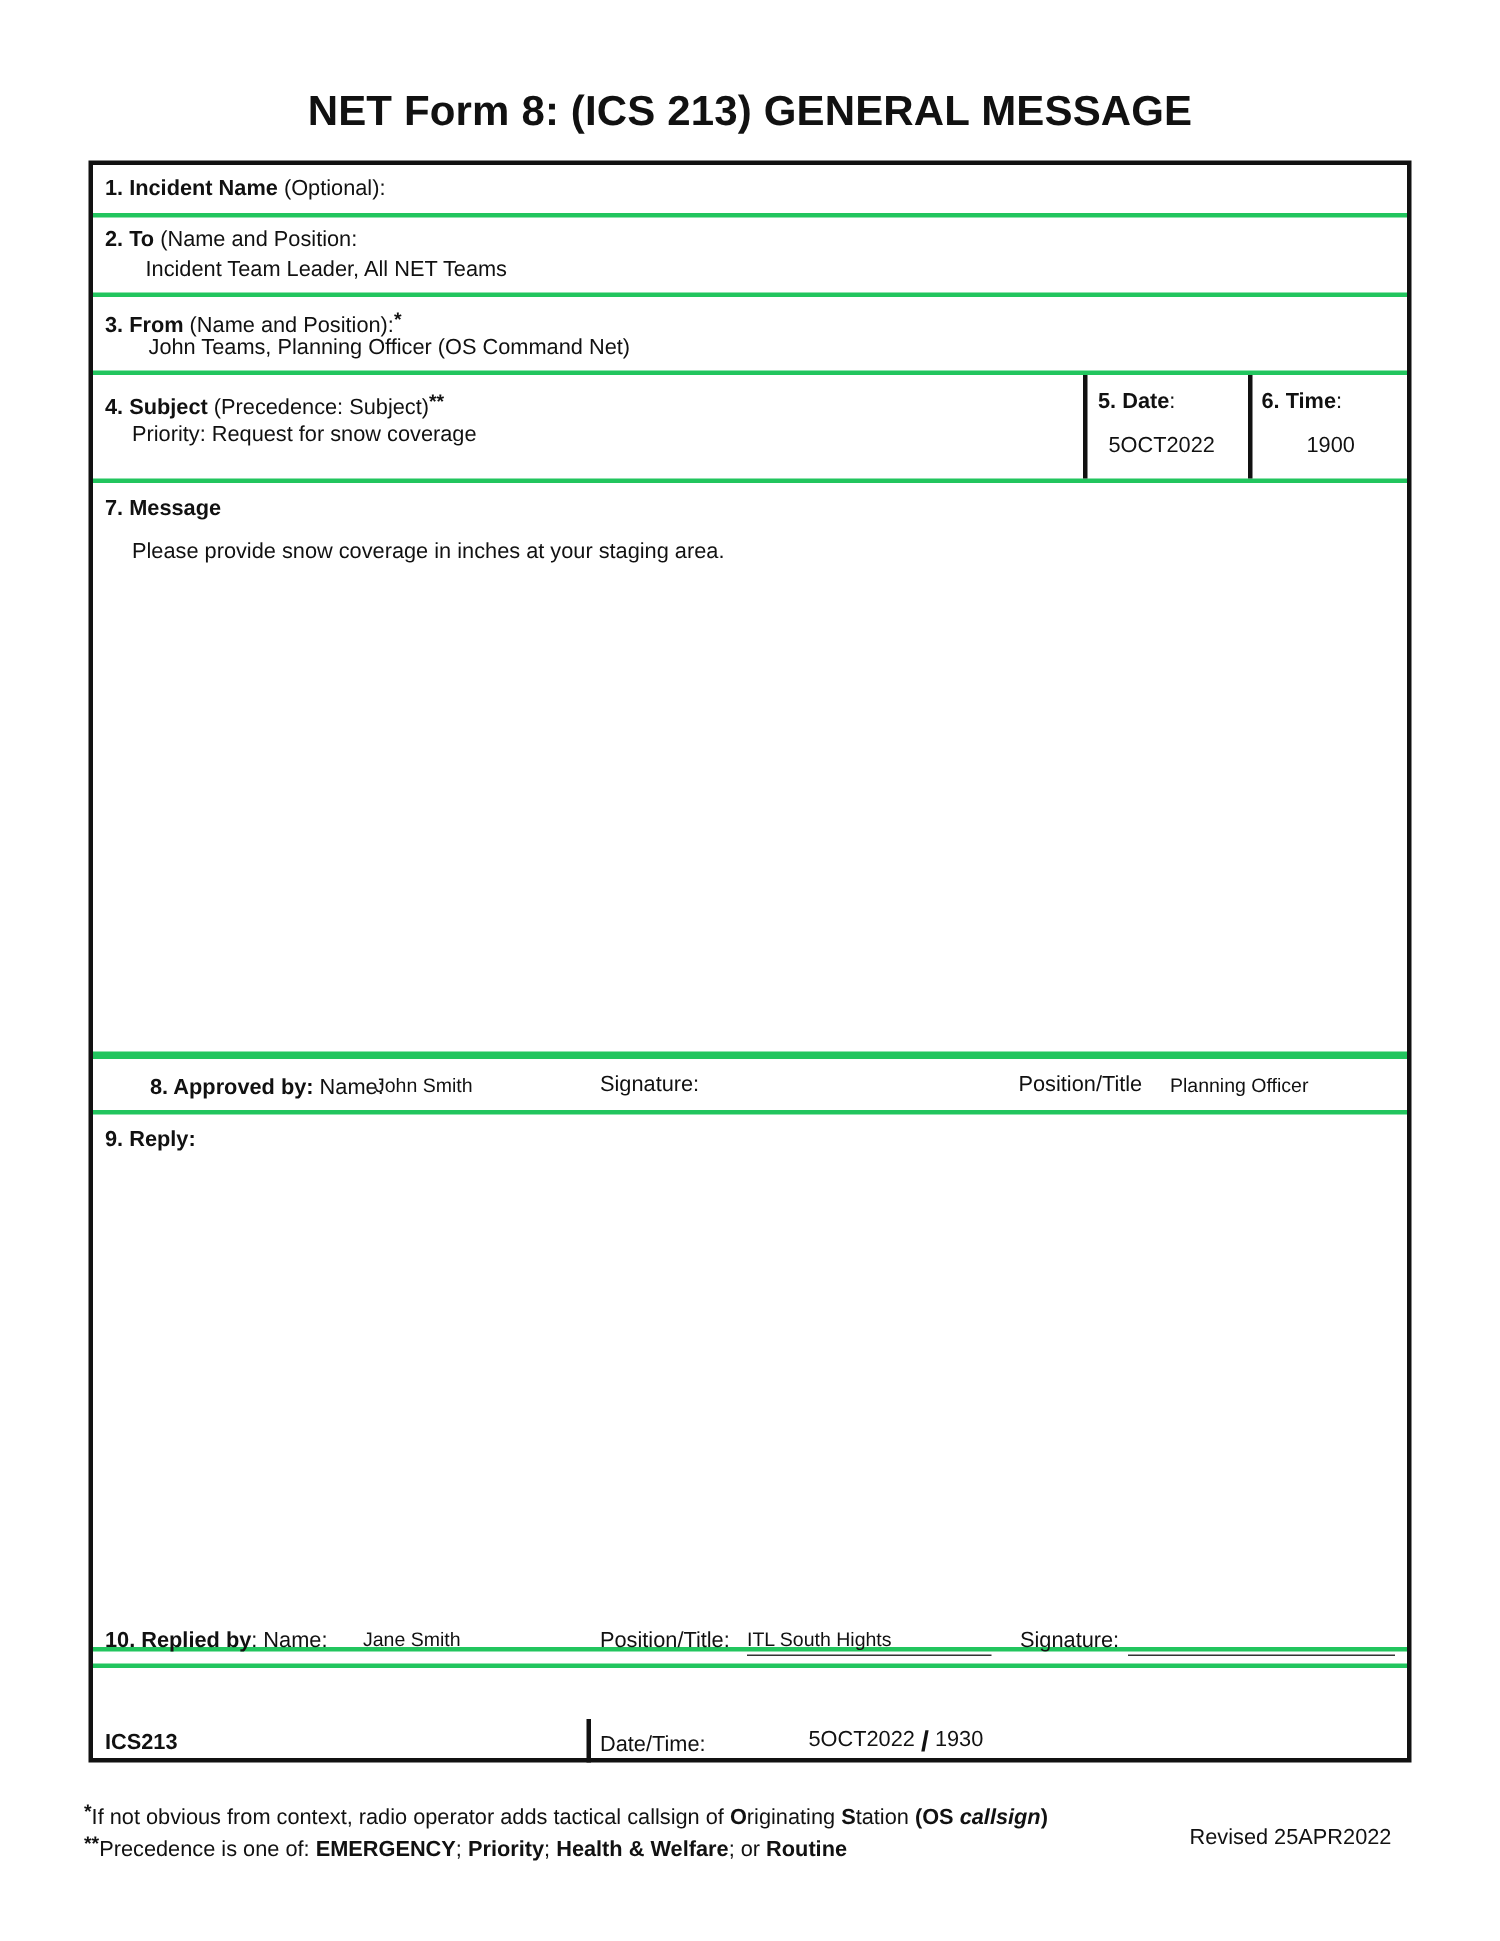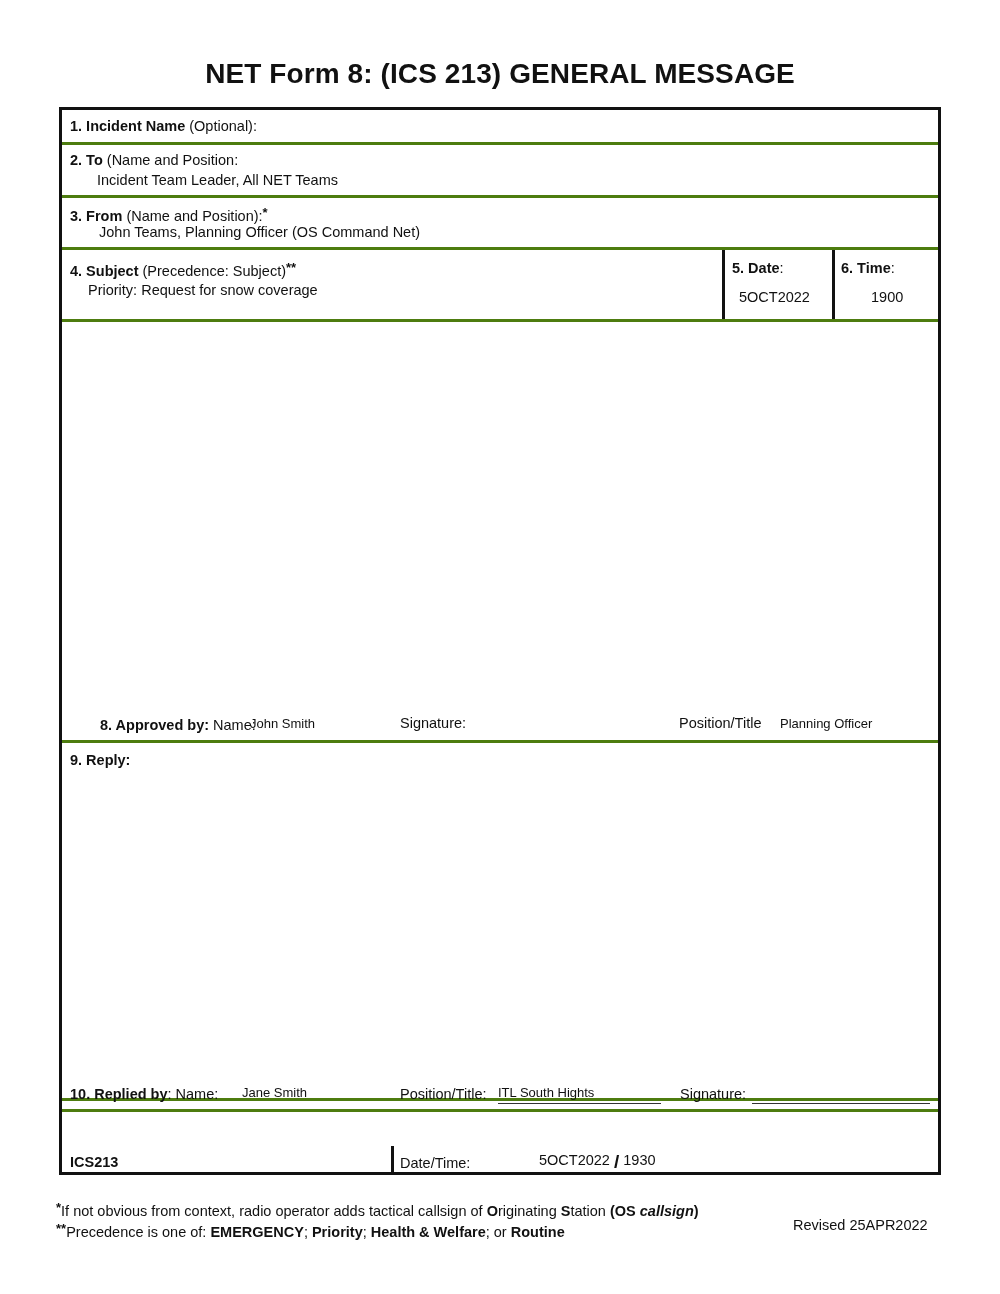--- a/index.html
+++ b/index.html
@@ -1,20 +1,20 @@
 <!DOCTYPE html>
 <html><head>
 <meta charset="utf-8">
 <style>
   * { box-sizing: border-box; margin: 0; padding: 0; }
   html, body { width: 1000px; height: 1294px; background: #ffffff; }
   body { font-family: "Liberation Sans", sans-serif; color: #111; position: relative; }
   .title { position: absolute; top: 58px; left: 0; width: 1000px; text-align: center; font-size: 28px; font-weight: bold; letter-spacing: 0.1px; }
   .form { position: absolute; left: 59px; top: 107px; width: 882px; height: 1068px; border: 3px solid #111; }
-  .row { position: absolute; left: 0; right: 0; border-bottom: 3px solid #4d7c0f; }
+  .row { position: absolute; left: 0; right: 0; border-bottom: 3px solid #22c55e; }
   .lbl { font-size: 14.5px; }
   .b { font-weight: bold; }
   .val { font-size: 14.5px; }
   .small { font-size: 13px; }
   .abs { position: absolute; white-space: nowrap; }
   .vline { position: absolute; top: 0; bottom: 0; width: 3px; background: #111; }
   .uline { border-bottom: 1px solid #333; display: inline-block; }
   .foot { position: absolute; font-size: 14.5px; white-space: nowrap; }
   sup.ast { font-size: 13px; font-weight: bold; vertical-align: 4px; }
 </style>
@@ -46,20 +46,24 @@
 
     <div class="vline" style="left:660px;"></div>
     <span class="abs lbl" style="left:670px; top:10px;"><span class="b">5. Date</span><span>:</span></span>
     <span class="abs val" style="left:677px; top:39px;">5OCT2022</span>
 
     <div class="vline" style="left:770px;"></div>
     <span class="abs lbl" style="left:779px; top:10px;"><span class="b">6. Time</span><span>:</span></span>
     <span class="abs val" style="left:809px; top:39px;">1900</span>
   </div>
 
+  <div class="row" style="top:212px; height:384px; border-bottom-width:5px;">
+    <span class="abs lbl b" style="left:8px; top:9px;">7. Message</span>
+    <span class="abs val" style="left:26px; top:38px; width:820px; height:320px; white-space:normal;">Please provide snow coverage in inches at your staging area.</span>
+  </div>
 
   <div class="row" style="top:596px; height:37px;">
     <span class="abs lbl" style="left:8px; top:11px;padding-left:30px;"><span class="b">8. Approved by:</span> <span>Name:</span></span>
     <span class="abs small" style="left:188px; top:10px;">John Smith</span>
     <span class="abs lbl" style="left:338px; top:9px;">Signature:</span>
     <span class="abs small" style="left:415px; top:10px; width:180px; height:16px;"></span>
     <span class="abs lbl" style="left:617px; top:9px;">Position/Title</span>
     <span class="abs small" style="left:718px; top:10px;">Planning Officer</span>
   </div>
 

